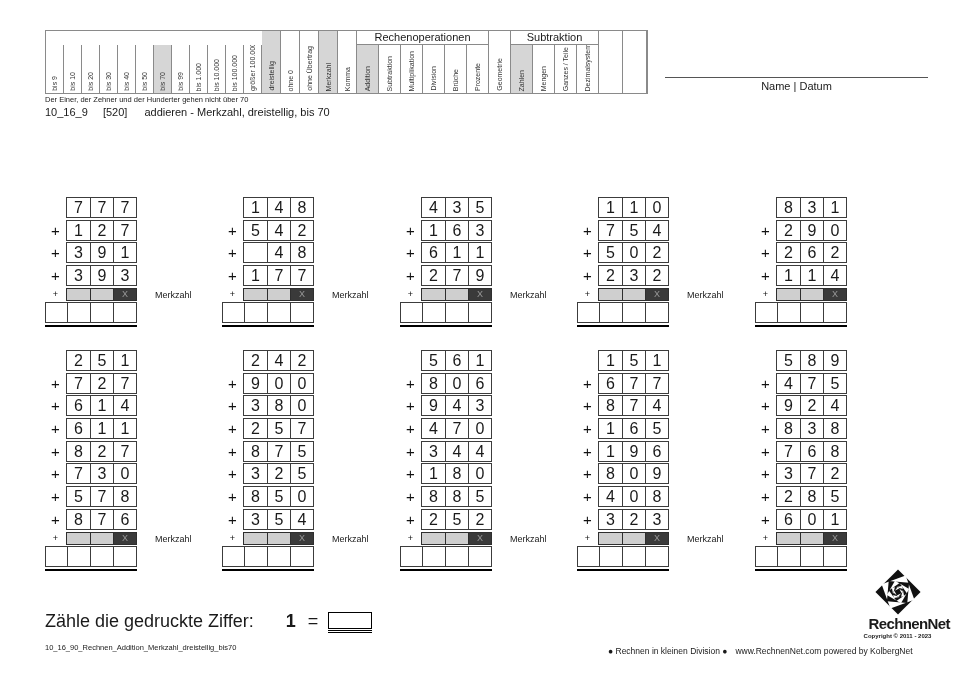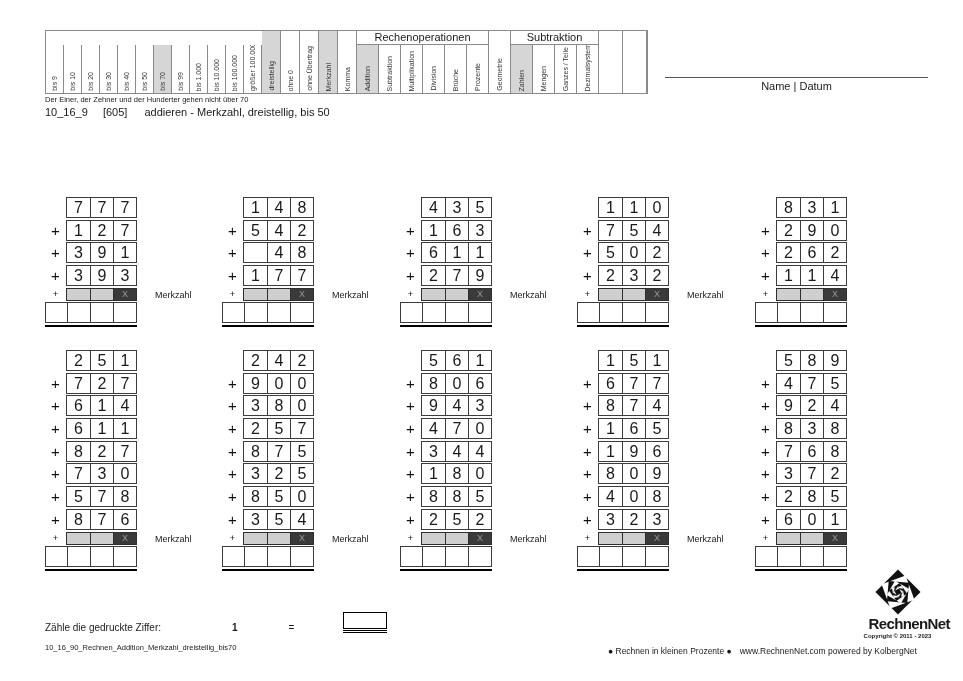--- a/index.html
+++ b/index.html
@@ -61,21 +61,21 @@
   .arow {
     display:grid; grid-template-columns:21px 23px 23px 24px;
     width:92px; height:21px; border:1px solid #3c3c3c; background:#fff;
   }
   .acell { border-left:1px solid #3c3c3c; }
   .acell:first-child { border-left:none; }
   .bline { width:92px; height:2.5px; border-top:1px solid #000; border-bottom:1px solid #000; margin-top:1.5px; }
   .merk-label { position:absolute; font-size:9px; color:#1a1a1a; }
 
   
-  .count-task { position:absolute; left:45px; top:610px; display:flex; align-items:flex-end; font-size:10px;gap:39px; }
+  .count-task { position:absolute; left:45px; top:610px; display:flex; align-items:center; font-size:18px; }
   .count-digit { font-weight:bold; margin-left:32px; }
   .count-eq { margin-left:12px; }
   .count-box-wrap { margin-left:10px; margin-top:2px; }
   .count-box { width:44px; height:17px; border:1px solid #000; background:#fff; }
   .count-bline { width:44px; height:2.5px; border-top:1px solid #000; border-bottom:1px solid #000; margin-top:1px; }
 
   
   .filename { position:absolute; left:45px; top:643px; font-size:7.5px; color:#222; }
   .footer-right { position:absolute; left:608px; top:646px; width:320px; display:flex; font-size:8.5px; white-space:nowrap; }
   .footer-right .site { margin-left:8px; }
@@ -181,22 +181,22 @@
       </div>
       <div class="tm-col full" style="grid-column: 30;">
         <span class="vtext"></span>
       </div>
     </div>
 
   <div class="note">Der Einer, der Zehner und der Hunderter gehen nicht über 70</div>
 
   <div class="subtitle">
     <span class="code">10_16_9</span>
-    <span class="ref">[605]</span>
-    <span class="desc">addieren - Merkzahl, dreistellig, bis 50</span>
+    <span class="ref">[520]</span>
+    <span class="desc">addieren - Merkzahl, dreistellig, bis 70</span>
   </div>
 
 
   <div class="name-line"></div>
   <div class="name-label">Name | Datum</div>
 
   <div id="problems">
       <div class="block" style="left: 45px; top: 197px;">
         <div class="prow">
           <span class="plus"></span>
@@ -863,21 +863,21 @@
     <span class="count-eq">=</span>
     <span class="count-box-wrap">
       <span class="count-box" style="display:block"></span>
       <span class="count-bline" style="display:block"></span>
     </span>
   </div>
 
   <div class="filename">10_16_90_Rechnen_Addition_Merkzahl_dreistellig_bis70</div>
 
   <div class="footer-right">
-    <span class="slogan">● Rechnen in kleinen Prozente ●</span>
+    <span class="slogan">● Rechnen in kleinen Division ●</span>
     <span class="site">www.RechnenNet.com powered by KolbergNet</span>
   </div>
 
   <div class="logo">
     <svg viewBox="-36 -36 72 72" width="52" height="46">
       <rect x="-25" y="-25" width="50" height="50" transform="rotate(45)" fill="#111"></rect>
       <rect x="-20" y="-20" width="40" height="40" transform="rotate(70)" fill="#fff"></rect>
       <rect x="-16" y="-16" width="32" height="32" transform="rotate(95)" fill="#111"></rect>
       <rect x="-12.8" y="-12.8" width="25.6" height="25.6" transform="rotate(120)" fill="#fff"></rect>
       <rect x="-10.2" y="-10.2" width="20.4" height="20.4" transform="rotate(145)" fill="#111"></rect>

